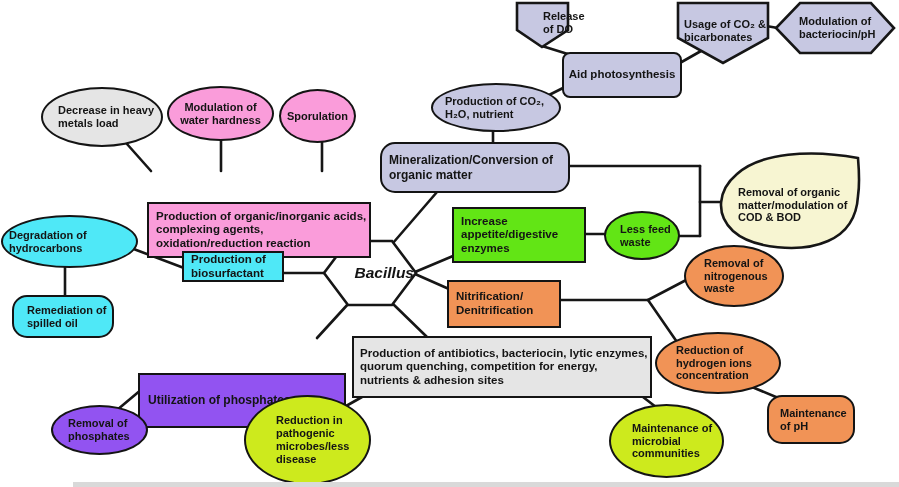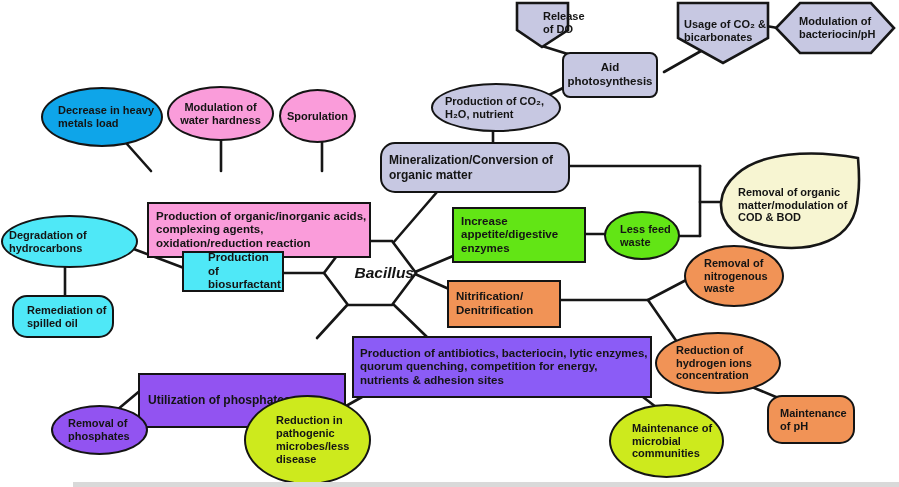--- a/index.html
+++ b/index.html
@@ -84,50 +84,50 @@
   <div class="lbl" style="left:799px;top:13px;width:88px;height:30px;">
     <span>Modulation of bacteriocin/pH</span>
   </div>
   <div class="lbl" style="left:738px;top:176px;width:118px;height:58px;">
     <span>Removal of organic matter/modulation of COD &amp; BOD</span>
   </div>
   <div class="lbl bacillus" style="left:326px;top:262px;width:88px;height:22px;">
     <span>Bacillus</span>
   </div>
 
-  <div class="node rrect center-text f115" style="left: 562px; top: 52px; width: 96px; height: 46px; border-radius: 8px; background: rgb(199, 200, 226);">
+  <div class="node rrect center-text f115" style="left: 562px; top: 52px; width: 120px; height: 46px; border-radius: 8px; background: rgb(199, 200, 226);">
     <span>Aid photosynthesis</span>
   </div>
   <div class="node ellipse" style="left: 431px; top: 83px; width: 130px; height: 49px; padding-left: 12px; background: rgb(199, 200, 226);">
     <span>Production of CO₂, H₂O, nutrient</span>
   </div>
   <div class="node f12" style="left: 380px; top: 142px; width: 190px; height: 51px; padding-left: 7px; background: rgb(199, 200, 226); border-radius: 15px;">
     <span>Mineralization/Conversion of organic matter</span>
   </div>
 
-  <div class="node ellipse" style="left: 41px; top: 87px; width: 122px; height: 60px; padding-left: 15px; background: #0ea5e9; justify-content: center;">
+  <div class="node ellipse" style="left: 41px; top: 87px; width: 122px; height: 60px; padding-left: 15px; background: #e5e5e5; justify-content: center;">
     <span>Decrease in heavy metals load</span>
   </div>
   <div class="node ellipse center-text" style="left: 167px; top: 86px; width: 107px; height: 55px; background: rgb(250, 156, 218);">
     <span>Modulation of water hardness</span>
   </div>
   <div class="node ellipse center-text" style="left: 279px; top: 89px; width: 77px; height: 54px; background: rgb(250, 156, 218);">
     <span>Sporulation</span>
   </div>
   <div class="node f115" style="left: 147px; top: 170px; width: 224px; height: 56px; padding-left: 7px; background: rgb(250, 156, 218); margin-top: 32px;">
     <span>Production of organic/inorganic acids, complexing agents, oxidation/reduction reaction</span>
   </div>
 
   <div class="node ellipse" style="left: 1px; top: 215px; width: 137px; height: 53px; padding-left: 6px; background: rgb(79, 232, 247);">
     <span>Degradation of hydrocarbons</span>
   </div>
   <div class="node rrect" style="left: 12px; top: 295px; width: 102px; height: 43px; padding-left: 13px; background: rgb(79, 232, 247);">
     <span>Remediation of spilled oil</span>
   </div>
-  <div class="node f115" style="left: 182px; top: 251px; width: 102px; height: 41px; padding-left: 24px; background: rgb(79, 232, 247);">
+  <div class="node f115" style="left: 182px; top: 251px; width: 102px; height: 31px; padding-left: 7px; background: rgb(79, 232, 247);">
     <span>Production of biosurfactant</span>
   </div>
 
   <div class="node f115" style="left: 452px; top: 207px; width: 134px; height: 56px; padding-left: 7px; background: rgb(98, 229, 21);">
     <span>Increase appetite/digestive enzymes</span>
   </div>
   <div class="node ellipse" style="left: 604px; top: 211px; width: 76px; height: 49px; padding-left: 14px; background: rgb(98, 229, 21);">
     <span>Less feed waste</span>
   </div>
 
@@ -144,21 +144,21 @@
     <span>Maintenance of pH</span>
   </div>
 
   <div class="node f12" style="left: 138px; top: 336px; width: 208px; height: 55px; padding-left: 8px; background: rgb(146, 83, 241); margin-top: 37px;">
     <span>Utilization of phosphates</span>
   </div>
   <div class="node ellipse" style="left: 51px; top: 405px; width: 97px; height: 50px; padding-left: 15px; background: rgb(146, 83, 241);">
     <span>Removal of phosphates</span>
   </div>
 
-  <div class="node f115" style="left: 352px; top: 336px; width: 300px; height: 62px; padding-left: 6px; padding-right: 2px; background: #8b5cf6;">
+  <div class="node f115" style="left: 352px; top: 336px; width: 300px; height: 62px; padding-left: 6px; padding-right: 2px; background: #e5e5e5;">
     <span>Production of antibiotics, bacteriocin, lytic enzymes, quorum quenching, competition for energy, nutrients &amp; adhesion sites</span>
   </div>
   <div class="node ellipse" style="left: 244px; top: 395px; width: 127px; height: 90px; padding-left: 30px; background: rgb(205, 234, 29);">
     <span>Reduction in pathogenic microbes/less disease</span>
   </div>
   <div class="node ellipse" style="left: 609px; top: 404px; width: 115px; height: 74px; padding-left: 21px; background: rgb(205, 234, 29);">
     <span>Maintenance of microbial communities</span>
   </div>
 
   <div class="bottom-strip"></div>

